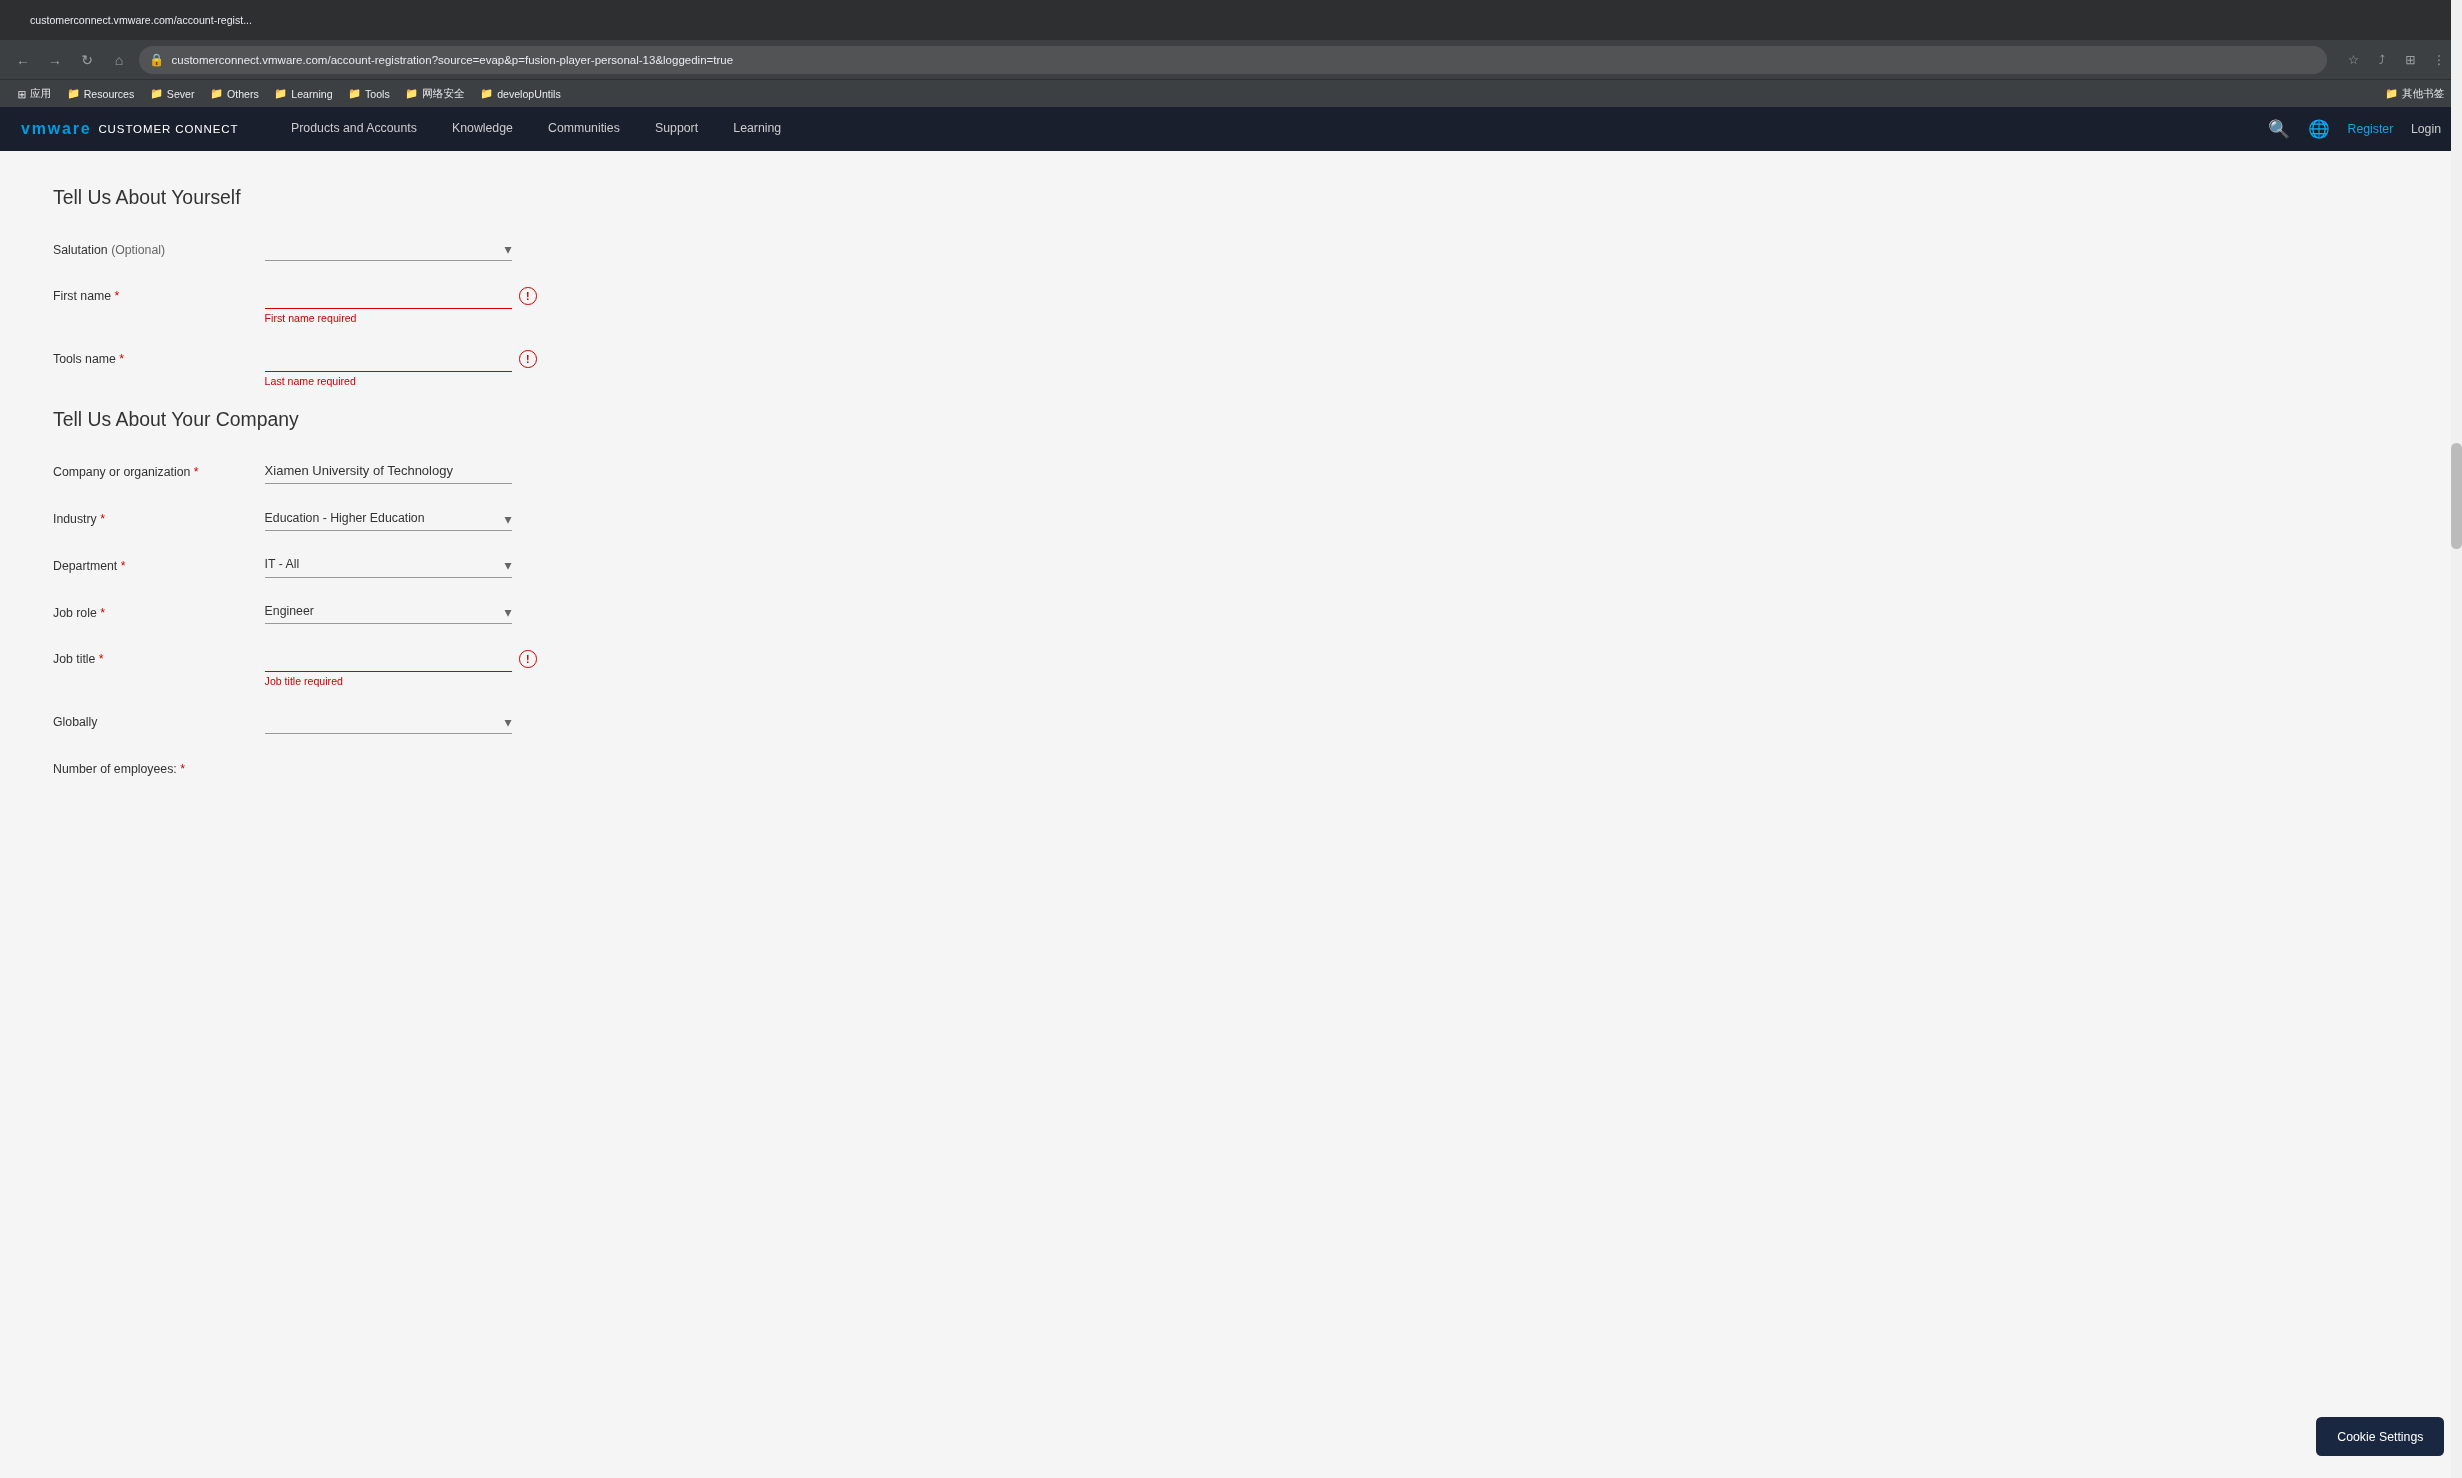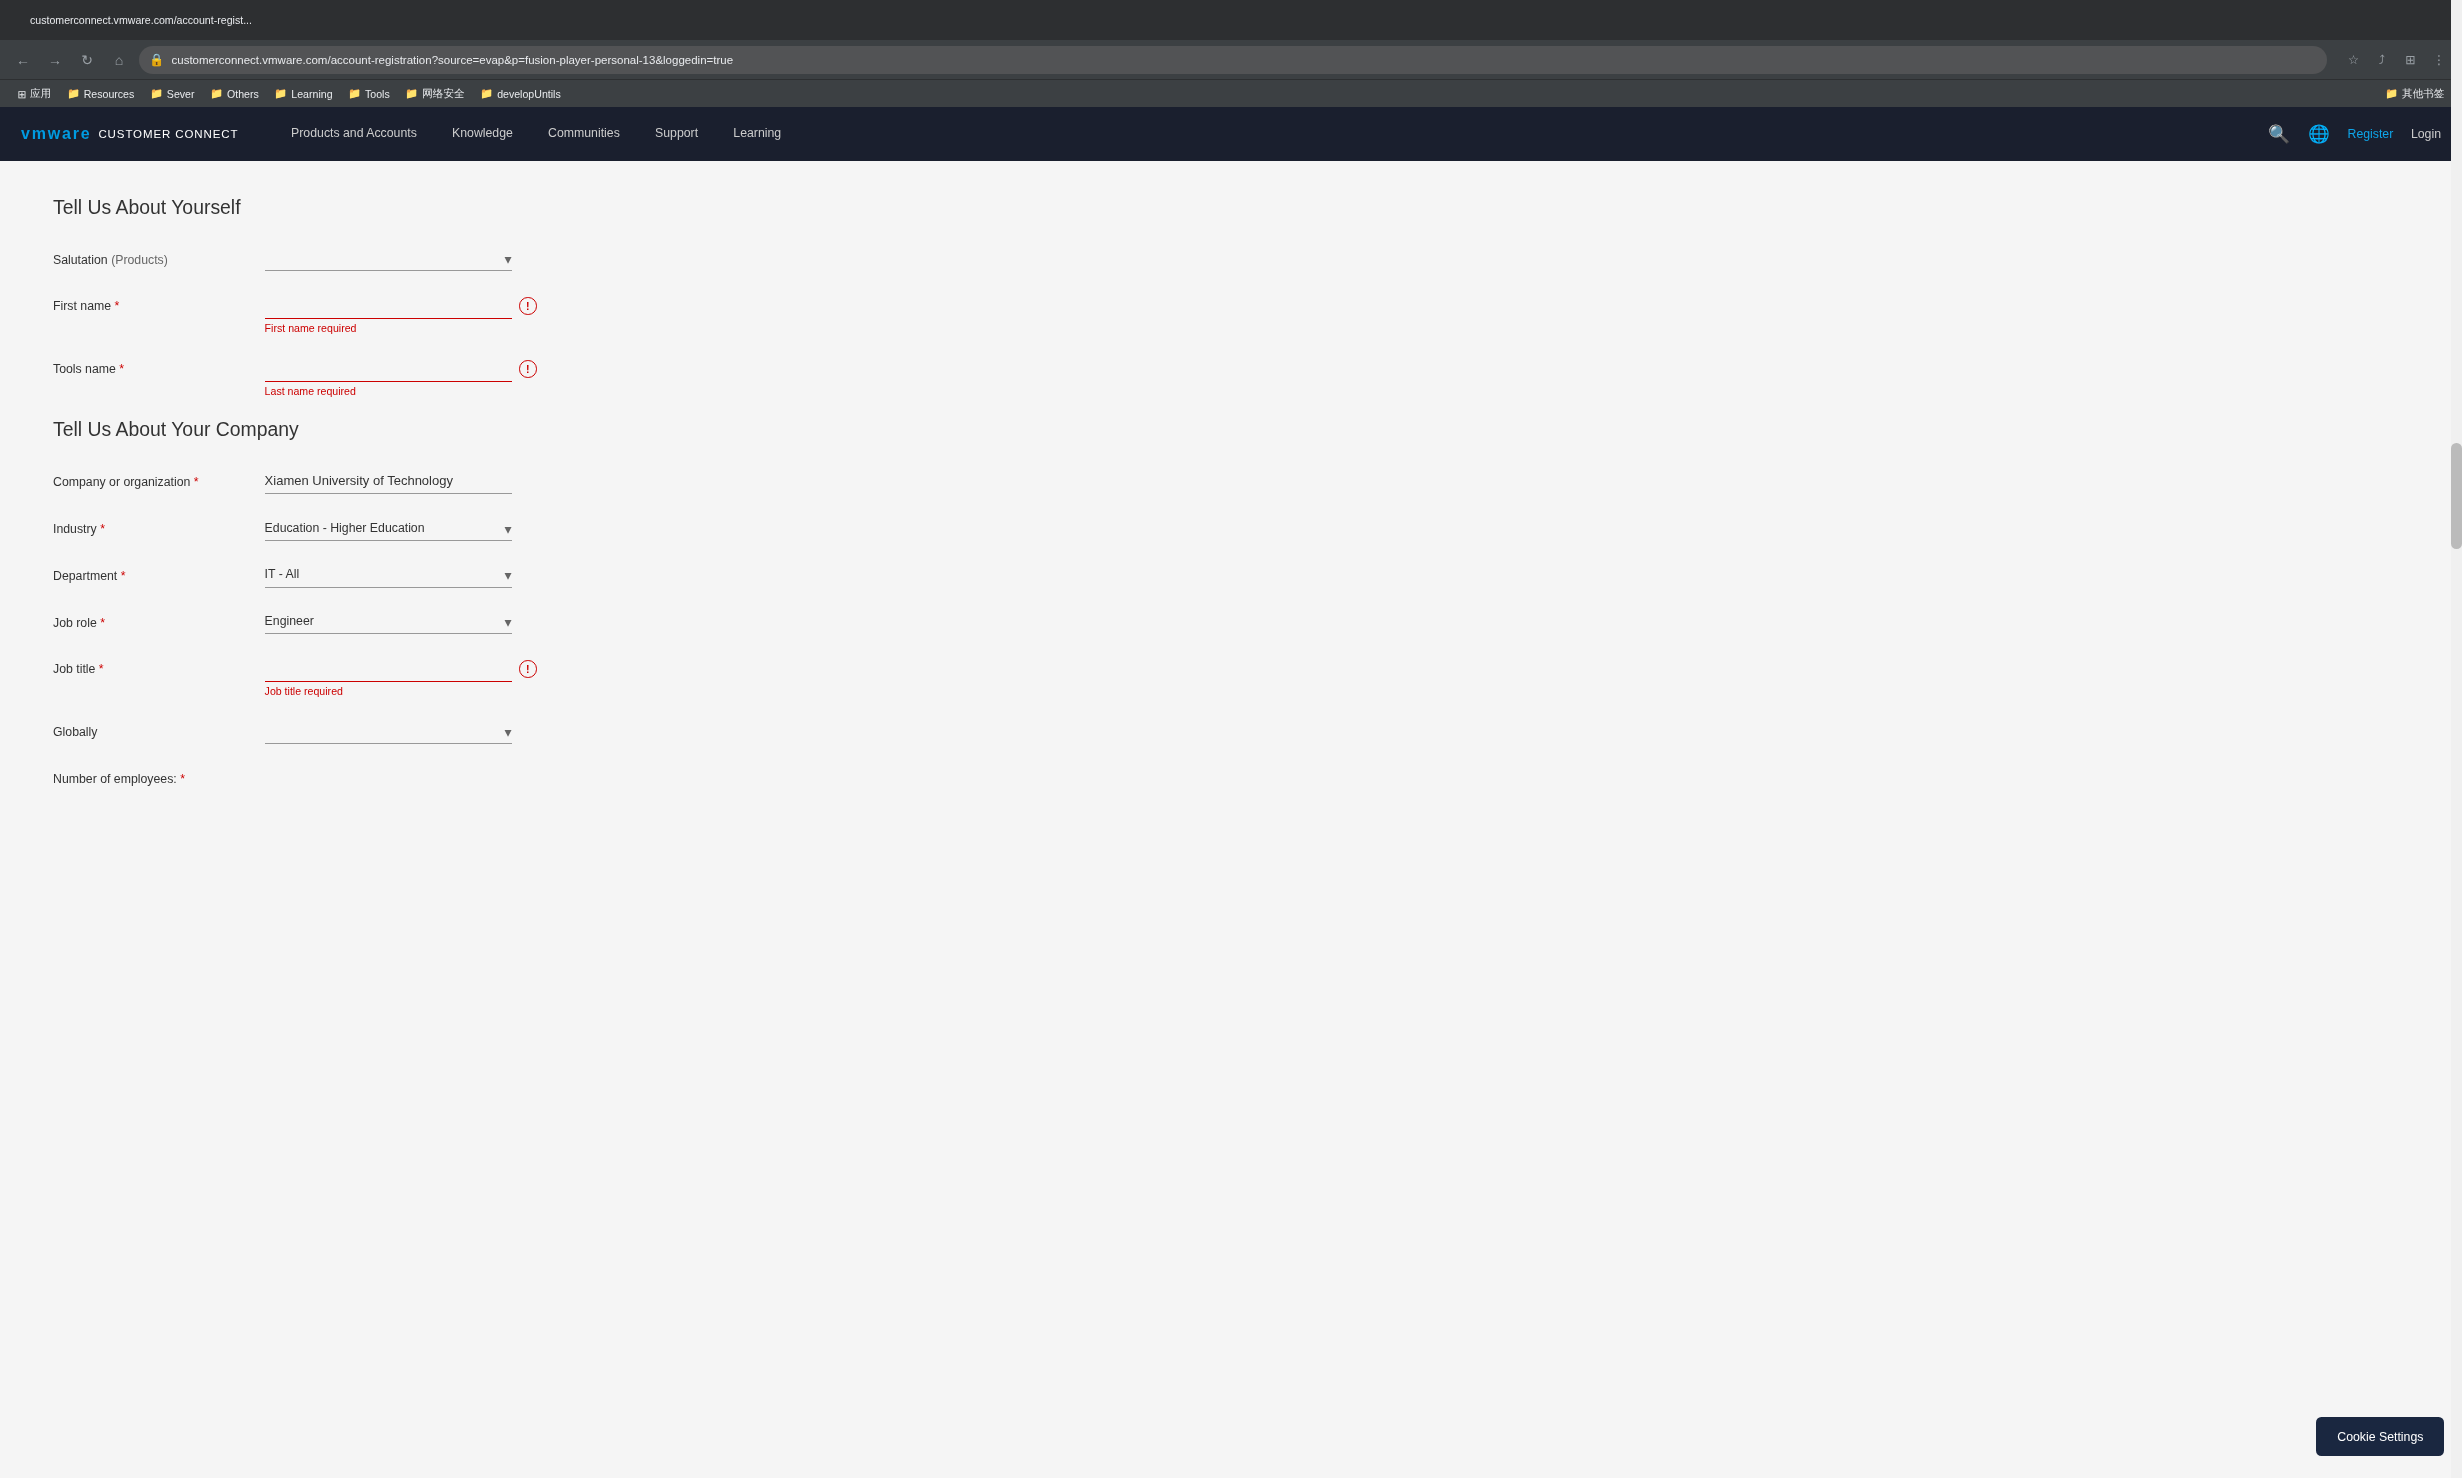--- a/index.html
+++ b/index.html
@@ -95,21 +95,21 @@
       font-size: 10.6px;
       cursor: pointer;
     }
     .bookmark-icon { font-size: 10.6px; }
 
     
     .vmware-nav {
       background: #1a1f2e;
       display: flex;
       align-items: center;
-      height: 54px;
+      height: 44px;
       padding: 0 21px;
       position: relative;
     }
     .vmware-logo {
       display: flex;
       align-items: center;
       gap: 7px;
       margin-right: 35px;
     }
     .vmware-logo-text {
@@ -386,21 +386,21 @@
   </div>
 </nav>
 
 <div class="main-content">
 
   <h2 class="form-section-title">Tell Us About Yourself</h2>
 
   <div class="form-group">
     <div class="form-label">
       <span>Salutation</span>
-      <span class="optional">(Products)</span>
+      <span class="optional">(Optional)</span>
     </div>
     <div class="select-wrapper">
       <select class="form-select">
         <option value=""></option>
         <option value="Mr">Mr.</option>
         <option value="Ms">Ms.</option>
         <option value="Dr">Dr.</option>
       </select>
     </div>
   </div>

